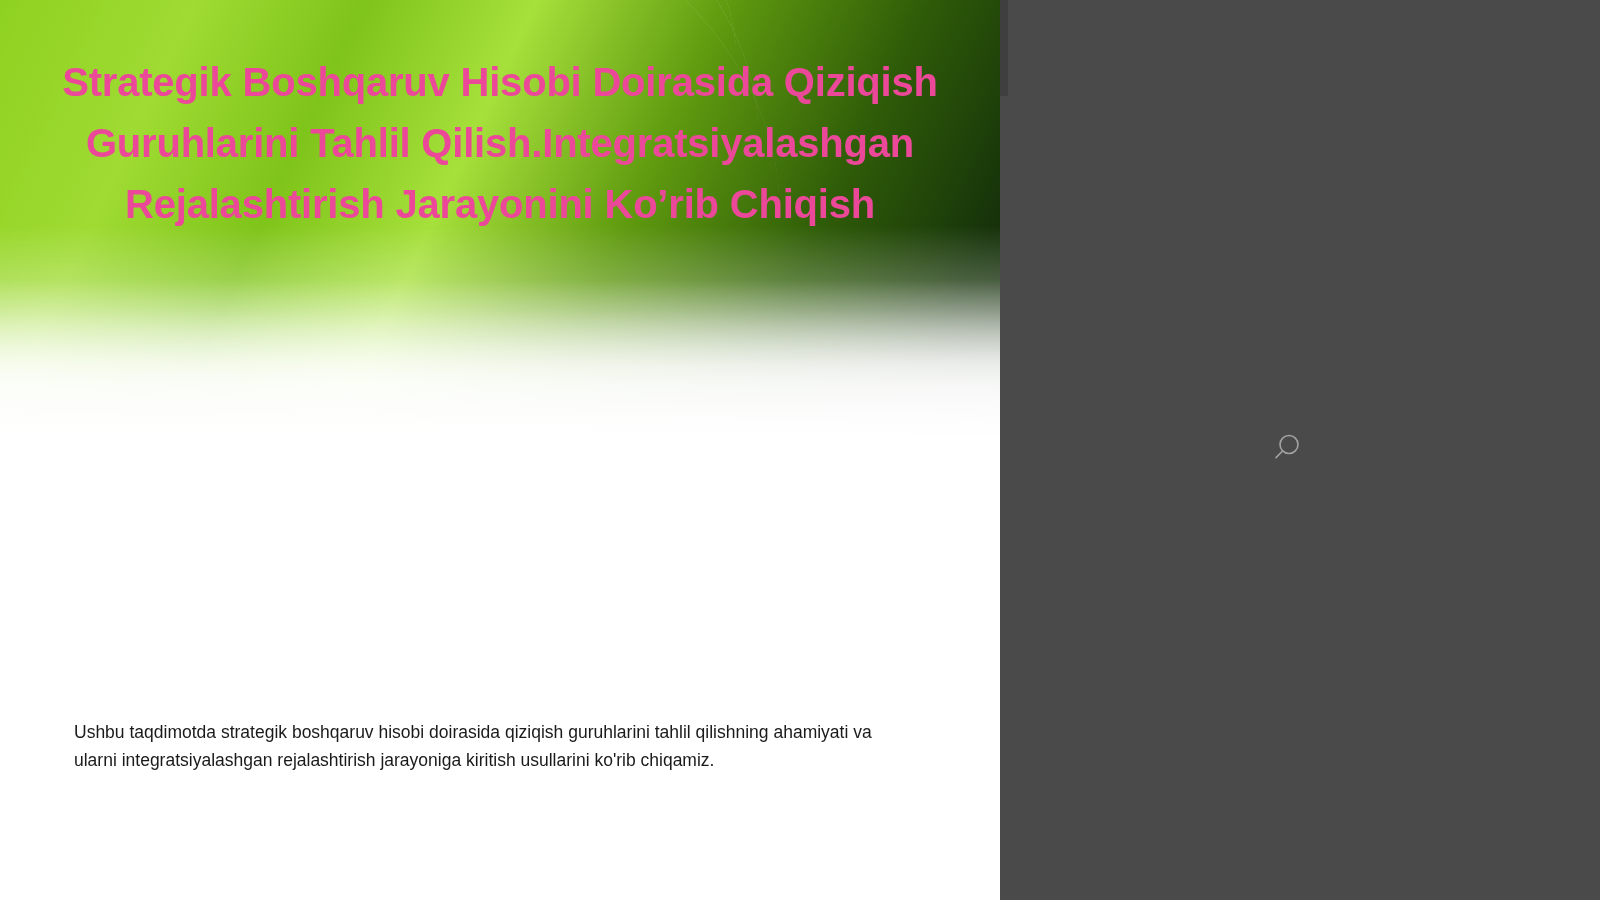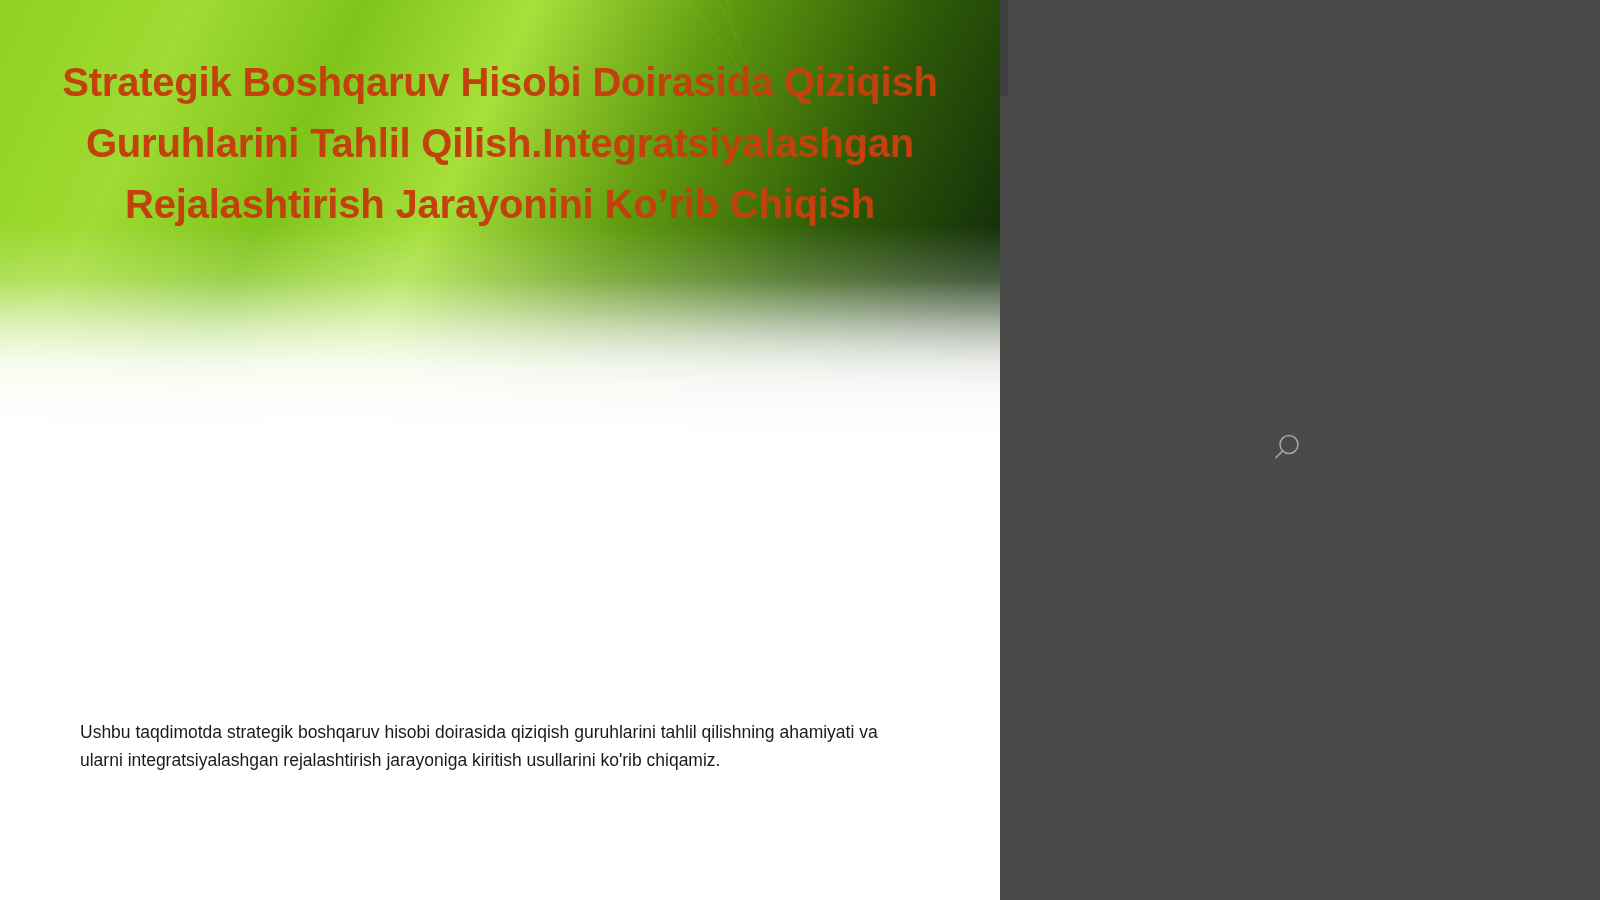--- a/index.html
+++ b/index.html
@@ -91,27 +91,27 @@
 
   .slide-title {
     position: absolute;
     left: 55px;
     top: 52px;
     width: 890px;
     text-align: center;
     font-size: 40px;
     font-weight: bold;
     line-height: 1.52;
-    color: #c2410c;
+    color: #ec4899;
     letter-spacing: -0.2px;
   }
 
   .slide-body {
     position: absolute;
-    left: 80px;
+    left: 74px;
     top: 718px;
     width: 820px;
     font-size: 17.5px;
     line-height: 1.62;
     color: #1a1a1a;
   }
 
   
   .panel {
     position: absolute;

